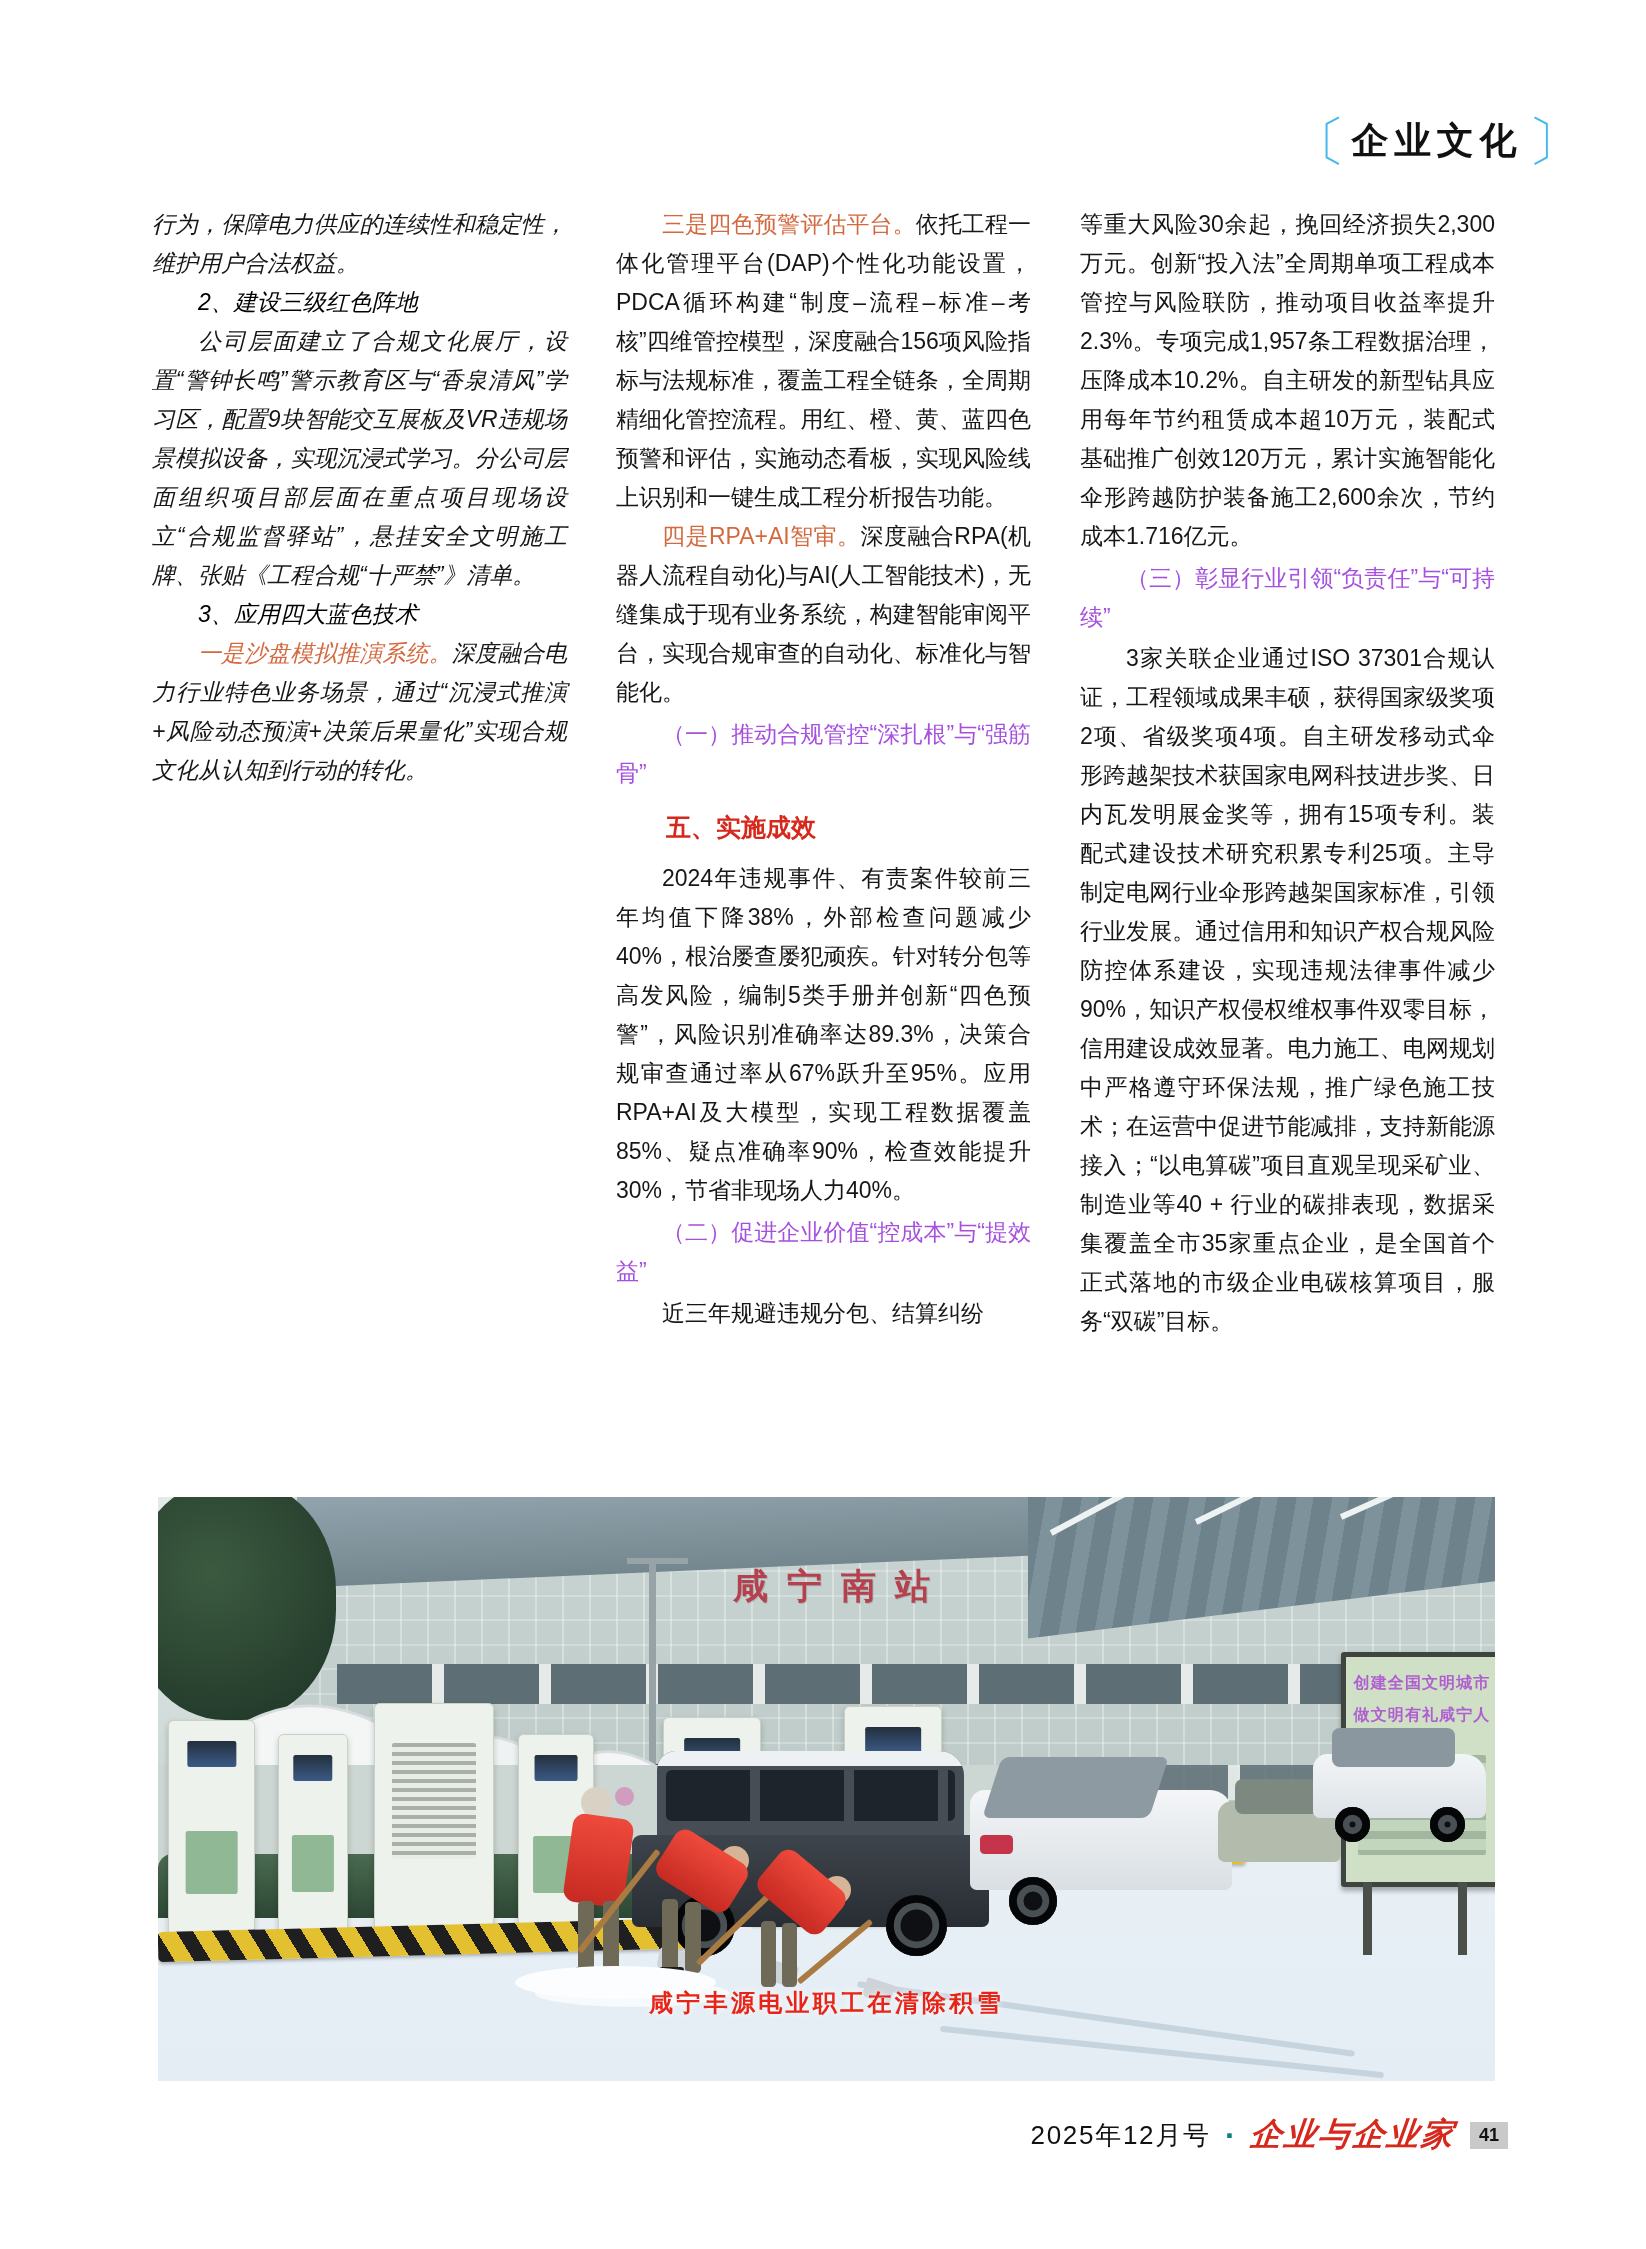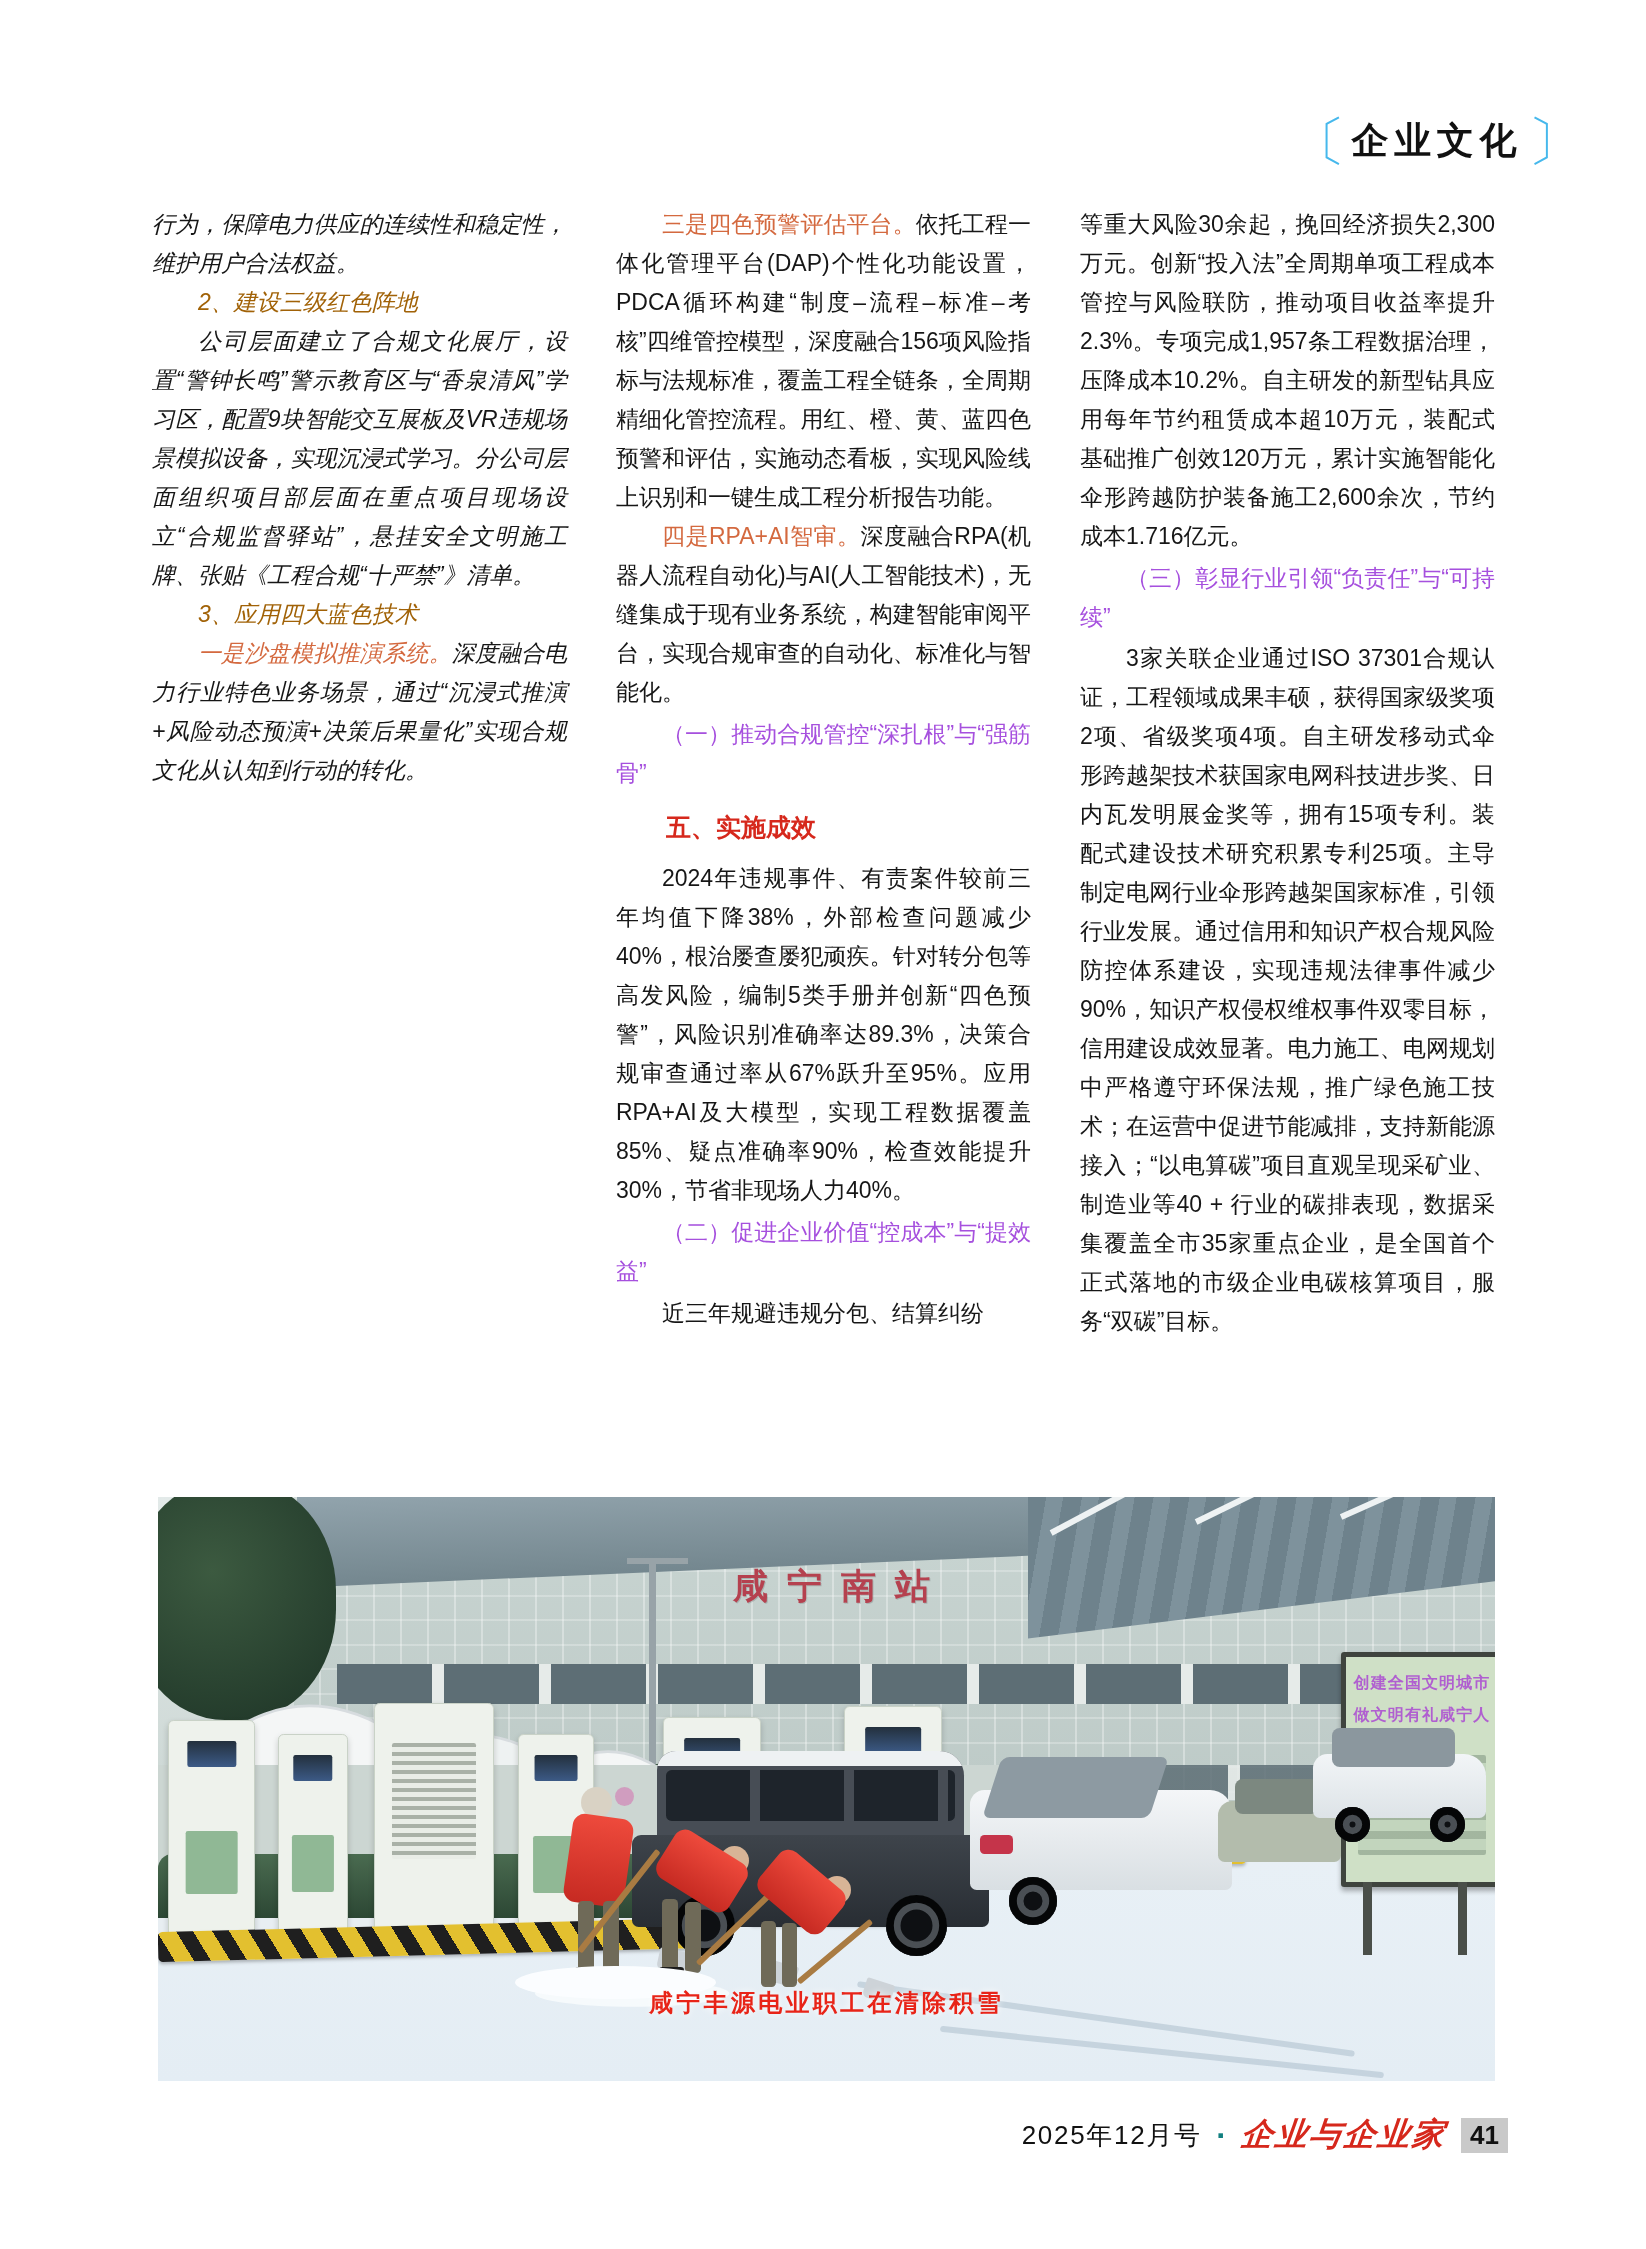--- a/index.html
+++ b/index.html
@@ -12,21 +12,21 @@
   .hdr .ttl{color:#111;font-size:37px;font-weight:bold;letter-spacing:5.6px;padding:0 5.6px;
             font-family:"Liberation Serif", serif;}
 
   
   .column{position:absolute;top:205px;width:415px;font-size:23px;line-height:39px;color:#161616;
           text-align:justify;}
   #col1{left:152px;font-style:italic;} #col2{left:616px;} #col3{left:1080px;}
   .para{margin:0;text-indent:2em;}
   .para.cont{text-indent:0;}
   .para .lead{color:#d4693f;}
-  .para.sub-green{color:#a16207;}
+  .para.sub-green{color:#000000;}
   .para.sub-purple{color:#a650de;margin:3.3px 0 2.2px;}
   .para.head-red{color:#d6281c;font-weight:bold;font-size:25px;margin:14.5px 0 12.3px;}
 
   
   #photo{position:absolute;left:158px;top:1497px;width:1337px;height:584px;overflow:hidden;
          background:linear-gradient(#e3eae9 0%,#ccd7d4 52%,#e8eef2 53%);}
   .abs{position:absolute;}
   .facade{left:134px;top:0;right:0;height:335px;
           background:
             repeating-linear-gradient(90deg, rgba(255,255,255,.33) 0 1.7px, rgba(0,0,0,0) 1.7px 27px),
@@ -91,21 +91,21 @@
   .shovel-b{position:absolute;background:#cdd3d8;border-radius:2.2px 2.2px 5.6px 5.6px;}
   .caption{position:absolute;left:0;right:0;top:490px;text-align:center;color:#e82418;
            font-size:24px;font-weight:bold;letter-spacing:3.3px;text-shadow:0 0 7.8px #ffffff;}
 
   
   .footer{position:absolute;top:2113px;right:139px;display:flex;align-items:center;gap:14.5px;}
   .f-issue{color:#111;font-size:26px;letter-spacing:1.7px;}
   .f-dot{color:#128080;font-size:32px;font-weight:bold;line-height:1;}
   .f-mag{color:#d6281c;font-size:32px;font-weight:bold;font-style:italic;
          font-family:"DejaVu Serif", serif;transform:skewX(-6deg);letter-spacing:2.2px;}
-  .f-num{background:#c9c9c9;color:#111;font-size:26px;font-weight:bold;
+  .f-num{background:#c9c9c9;color:#111;font-size:18px;font-weight:bold;
          padding:4.5px 9px;line-height:1;}
 </style>
 </head>
 <body>
 
 <div id="page">
 
   <div class="hdr">
     <span class="brk">〔</span>
     <span class="ttl">企业文化</span>

